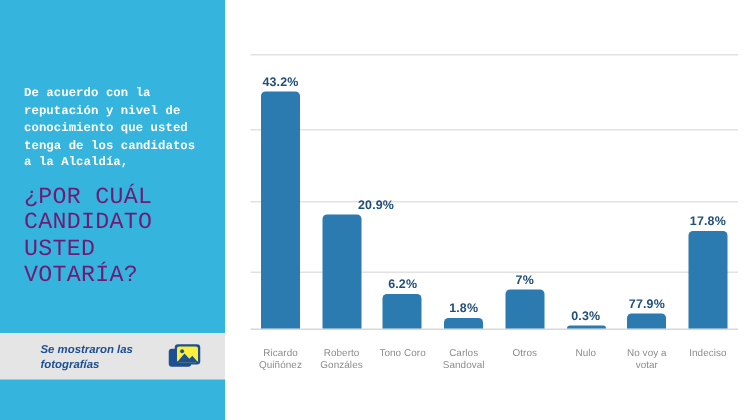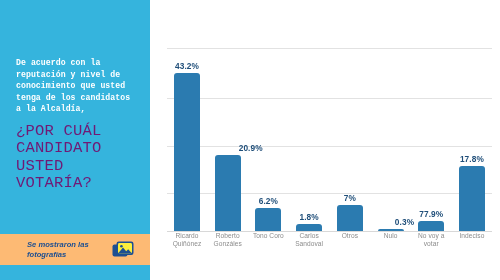--- a/index.html
+++ b/index.html
@@ -25,39 +25,39 @@
     color:#ffffff;letter-spacing:0.05px;margin:0;font-family:Liberation Mono, monospace;
   }
   .q-big{
     margin:0;padding-top:8px;
     font-size:15.5px;line-height:17.5px;
     color:#701a75;font-weight:400;letter-spacing:0.2px;font-family:Liberation Mono, monospace;
   }
 
   
   .footer-banner{
-    position:absolute;left:0;top:234px;width:172px;height:31px;
-    background:#fdba74;
+    position:absolute;left:0;top:222px;width:172px;height:31px;
+    background:#e5e5e5;
   }
   .footer-text{
     position:absolute;left:27px;top:6px;width:80px;
     font-size:7.6px;line-height:9.6px;font-style:italic;font-weight:bold;
     color:#1D4F91;
   }
   .photo-icon{
     position:absolute;left:112px;top:6px;width:22px;height:19px;
   }
 
   
   .chart-area{
     position:absolute;left:150px;top:0;width:350px;height:280px;
     background:#ffffff;
   }
   .plot{
-    position:absolute;left:17px;top:44px;width:325px;height:188px;
+    position:absolute;left:17px;top:32px;width:325px;height:188px;
   }
   .gridline{
     position:absolute;left:0;width:100%;height:1px;background:#E2E2E2;
   }
   .baseline{
     position:absolute;left:0;bottom:0;width:100%;height:1px;background:#D8D8D8;
   }
   .bars{
     position:absolute;left:0;bottom:1px;width:100%;height:187px;
     display:flex;align-items:flex-end;justify-content:space-between;
@@ -130,21 +130,21 @@
           </div>
           <div class="bar-slot">
             <span class="bar-label" style="bottom: 8.588px;">1.8%</span>
             <div class="bar" style="height: 6.588px; background: rgb(43, 123, 176);"></div>
           </div>
           <div class="bar-slot">
             <span class="bar-label" style="bottom: 27.62px;">7%</span>
             <div class="bar" style="height: 25.62px; background: rgb(43, 123, 176);"></div>
           </div>
           <div class="bar-slot">
-            <span class="bar-label" style="bottom: 4px; margin-left: 14px;">0.3%</span>
+            <span class="bar-label" style="bottom: 4px;">0.3%</span>
             <div class="bar" style="height: 2px; background: rgb(43, 123, 176);"></div>
           </div>
           <div class="bar-slot">
             <span class="bar-label" style="bottom: 12.248px;">77.9%</span>
             <div class="bar" style="height: 10.248px; background: rgb(43, 123, 176);"></div>
           </div>
           <div class="bar-slot">
             <span class="bar-label" style="bottom: 67.148px;">17.8%</span>
             <div class="bar" style="height: 65.148px; background: rgb(43, 123, 176);"></div>
           </div>

